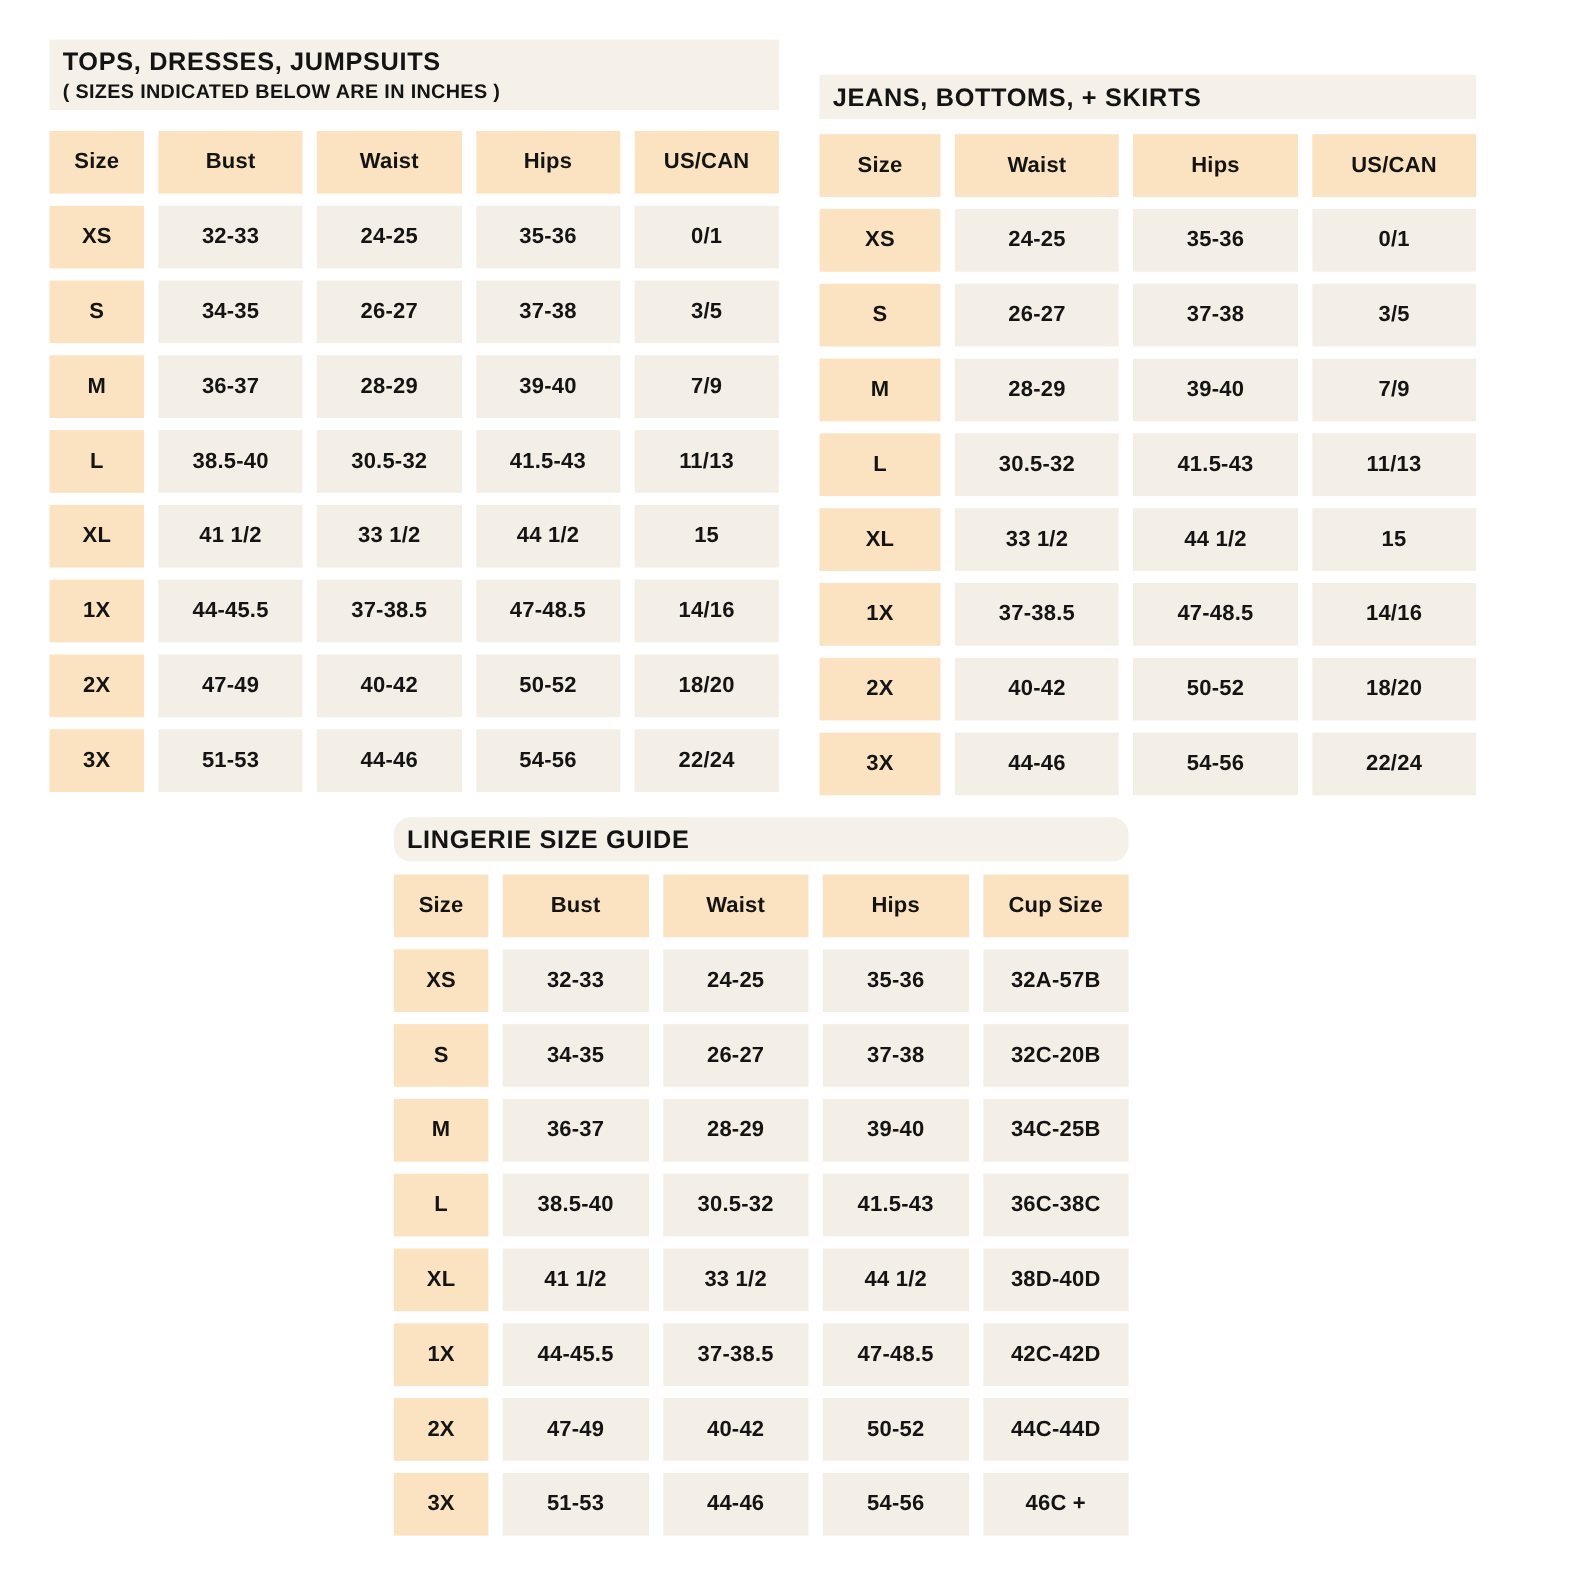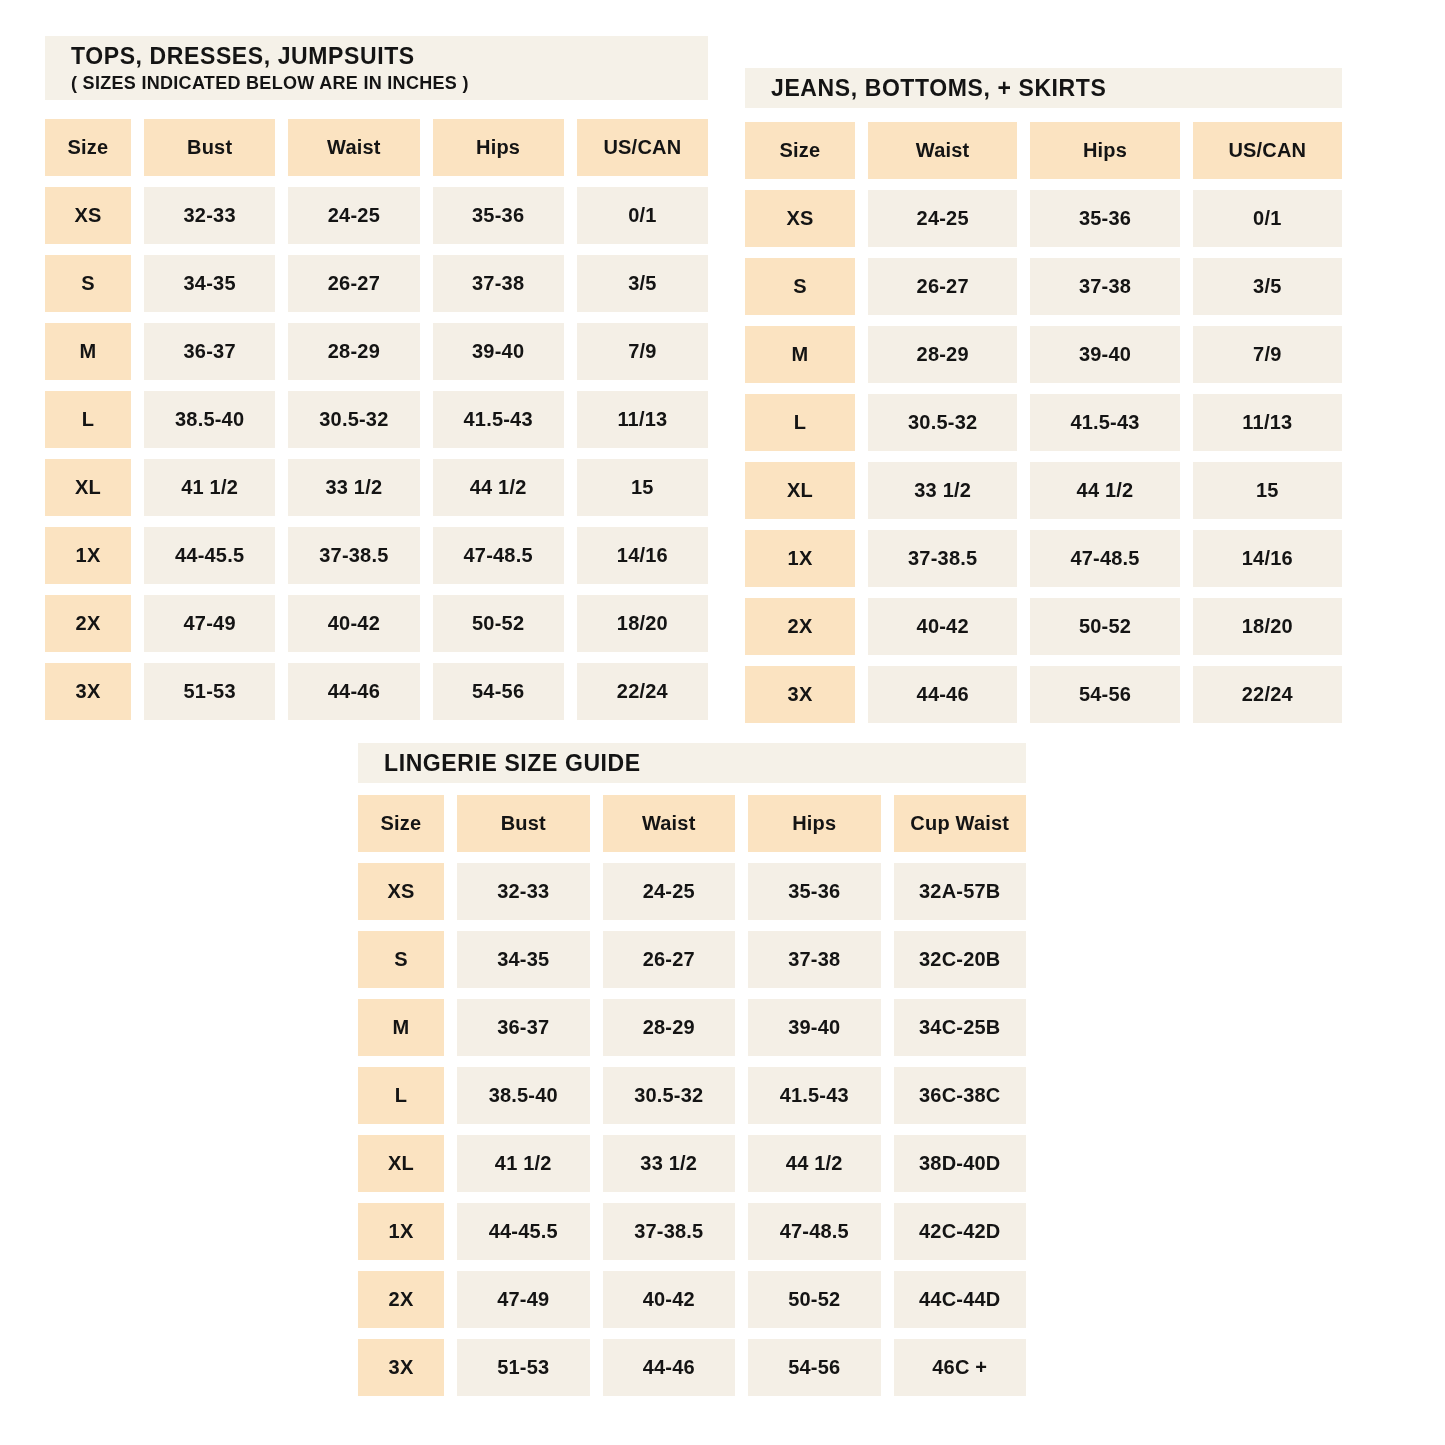--- a/index.html
+++ b/index.html
@@ -9,26 +9,26 @@
     font-family:"Liberation Sans", sans-serif;
     color:var(--text, #141414);
   }
   .table-block { position:absolute; }
   .t-tops     { left:45px;  top:36px;  width:663px; }
   .t-bottoms  { left:745px; top:68px;  width:597px; }
   .t-lingerie { left:358px; top:743px; width:668px; }
 
   .titlebar {
     background:var(--title_bar, #f5f1e8);
-    padding-left:26px;
+    padding-left:12px;
     display:flex; flex-direction:column; justify-content:center;
   }
   .t-tops .titlebar     { height:64px; margin-bottom:19px; }
   .t-bottoms .titlebar  { height:40px; margin-bottom:14px; }
-  .t-lingerie .titlebar { height:40px; margin-bottom:12px; }
+  .t-lingerie .titlebar { height:40px; margin-bottom:12px;border-radius:15px; }
 
   .title {
     font-size:23px; font-weight:800; letter-spacing:0.6px;
     color:var(--text, #141414);
   }
   .subtitle {
     font-size:18px; font-weight:800; letter-spacing:0.3px; margin-top:3px;
   }
 
   .grid {
@@ -152,21 +152,21 @@
 
   <section class="table-block t-lingerie">
     <header class="titlebar">
       <div class="title">LINGERIE SIZE GUIDE</div>
     </header>
     <div class="grid">
         <div class="cell head">Size</div>
         <div class="cell head">Bust</div>
         <div class="cell head">Waist</div>
         <div class="cell head">Hips</div>
-        <div class="cell head">Cup Waist</div>
+        <div class="cell head">Cup Size</div>
         <div class="cell size">XS</div>
         <div class="cell val">32-33</div>
         <div class="cell val">24-25</div>
         <div class="cell val">35-36</div>
         <div class="cell val">32A-57B</div>
         <div class="cell size">S</div>
         <div class="cell val">34-35</div>
         <div class="cell val">26-27</div>
         <div class="cell val">37-38</div>
         <div class="cell val">32C-20B</div>

